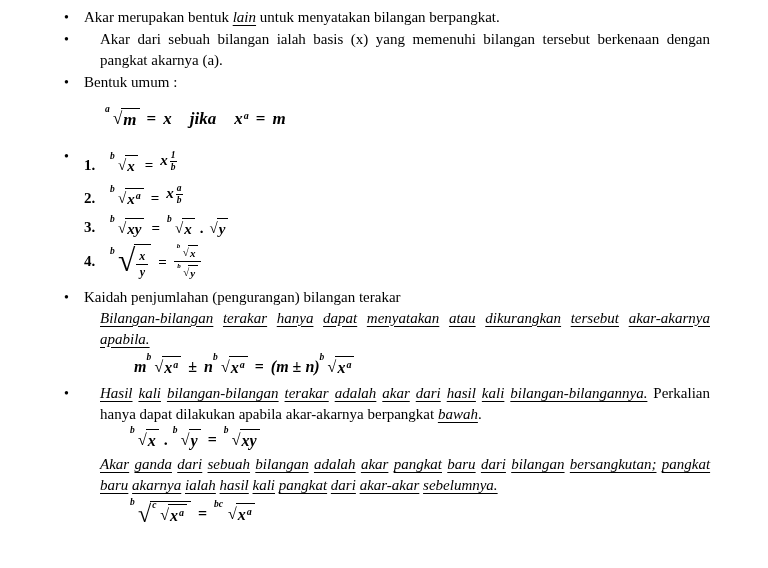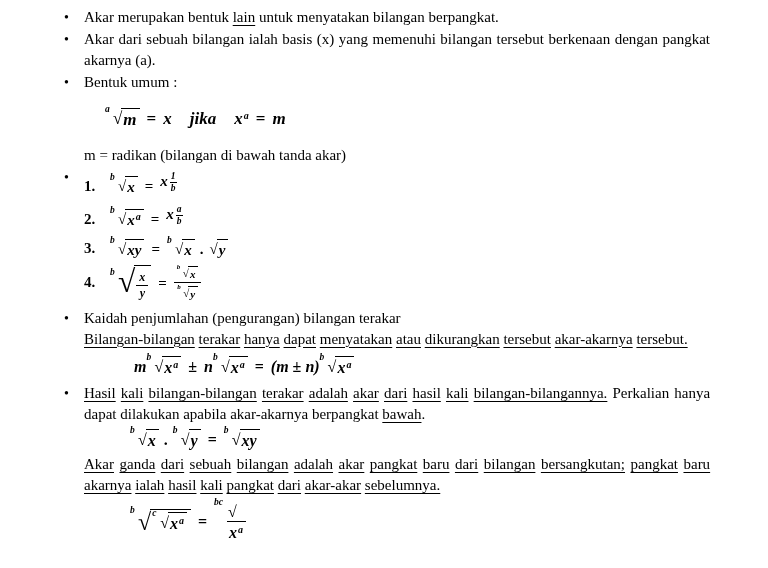--- a/index.html
+++ b/index.html
@@ -8,43 +8,43 @@
     background:#ffffff; color:#000;
     font-family:"Liberation Serif","DejaVu Serif",serif;
     font-size:15px; overflow:hidden;
   }
   .page { padding:7px 58px 0 64px; height:568px; }
 
   
   .bi { display:flex; margin-bottom:1px; }
   .bullet { flex:0 0 20px; line-height:21px; font-size:14px; }
   .bi-body { flex:1; line-height:21px; }
-  .jp { text-align:justify; }
-
-  
-  .u, .uw { text-decoration:underline; text-underline-offset:3px; }
+  .jp { text-align:justify;margin-left:16px; }
+
+  
+  .u, .uw { text-decoration:underline; text-underline-offset:3px;font-style:italic; }
 
   
   .math { font-style:italic; font-weight:bold; }
   .f { display:flex; align-items:center; line-height:1.2; }
   .formula { margin:4px 0; }
   .f-bentuk { margin-left:21px; font-size:17px; }
   .f-penj   { margin-left:50px; font-size:16px; margin-top:6px; margin-bottom:5px; }
   .f-perk   { margin-left:46px; font-size:16px; }
   .f-ganda  { margin-left:46px; font-size:16px; margin-top:5px; margin-bottom:0; }
   .op { font-style:normal; font-weight:bold; margin:0 7px; }
   .opdot { margin:0 5px; }
   .kw { margin:12px 18px; }
   .grp { display:inline-block; white-space:nowrap; }
   .msup { font-size:10px; line-height:1; position:relative; top:-5px; margin-left:1px; }
 
   
   .rad { display:inline-flex; align-items:flex-start; position:relative; padding-left:8px; white-space:nowrap; }
   .rad.noidx { padding-left:1px; }
-  .rad-bc { padding-left:14px;flex-direction:column; }
+  .rad-bc { padding-left:14px; }
   .ridx { position:absolute; left:0; top:-3px; font-size:9.5px; line-height:1; }
   .rsign { font-style:normal; font-weight:bold; line-height:1.2; border-top:1.5px solid transparent; }
   .rbody { border-top:1.5px solid #000; line-height:1.2; padding:1px 3px 0 2px; margin-left:-1px; }
   .rs-md { font-size:1.5em; line-height:1.02; }
   .rs-lg { font-size:2.1em; line-height:1.02; }
   .rbody-nest { padding:2px 4px 0 2px; }
   .rad-sm { font-size:11px; }
   .rad-sm .ridx { font-size:7px; top:-2px; }
   .rad-sm { padding-left:6px; }
 
@@ -95,21 +95,20 @@
         </span>
         <span class="op">=</span>
         <span>x</span>
         <span class="kw">jika</span>
         <span class="grp">
           <span>x</span><span class="msup">a</span>
         </span>
         <span class="op">=</span>
         <span>m</span>
       </div>
-      <div>m = radikan (bilangan di bawah tanda akar)</div>
     </div>
   </div>
 
   <div class="bi">
     <span class="bullet">•</span>
     <div class="bi-body">
 
       <div class="num-row">
         <span class="num">1.</span>
         <span class="math f">
@@ -201,21 +200,21 @@
         </span>
       </div>
 
     </div>
   </div>
 
   <div class="bi">
     <span class="bullet">•</span>
     <div class="bi-body">
       <div>Kaidah penjumlahan (pengurangan) bilangan terakar</div>
-      <div class="jp"><span class="uw">Bilangan-bilangan</span> <span class="uw">terakar</span> <span class="uw">hanya</span> <span class="uw">dapat</span> <span class="uw">menyatakan</span> <span class="uw">atau</span> <span class="uw">dikurangkan</span> <span class="uw">tersebut</span> <span class="uw">akar-akarnya</span> <span class="uw">tersebut.</span></div>
+      <div class="jp"><span class="uw">Bilangan-bilangan</span> <span class="uw">terakar</span> <span class="uw">hanya</span> <span class="uw">dapat</span> <span class="uw">menyatakan</span> <span class="uw">atau</span> <span class="uw">dikurangkan</span> <span class="uw">tersebut</span> <span class="uw">akar-akarnya</span> <span class="uw">apabila.</span></div>
       <div class="formula math f f-penj">
         <span>m</span>
         <span class="rad">
           <span class="ridx">b</span>
           <span class="rsign">√</span>
           <span class="rbody"><span>x</span><span class="msup">a</span></span>
         </span>
         <span class="op">±</span>
         <span>n</span>
         <span class="rad">

